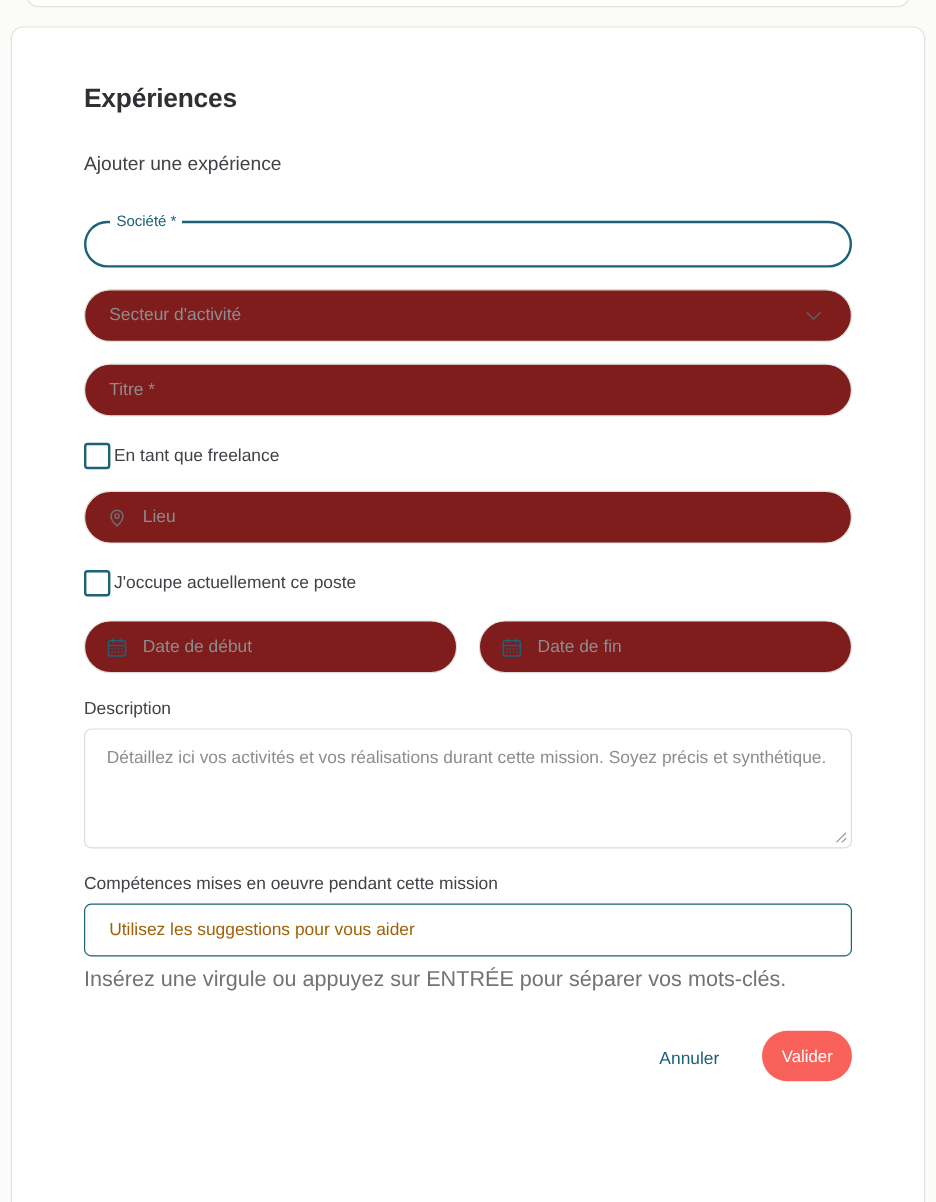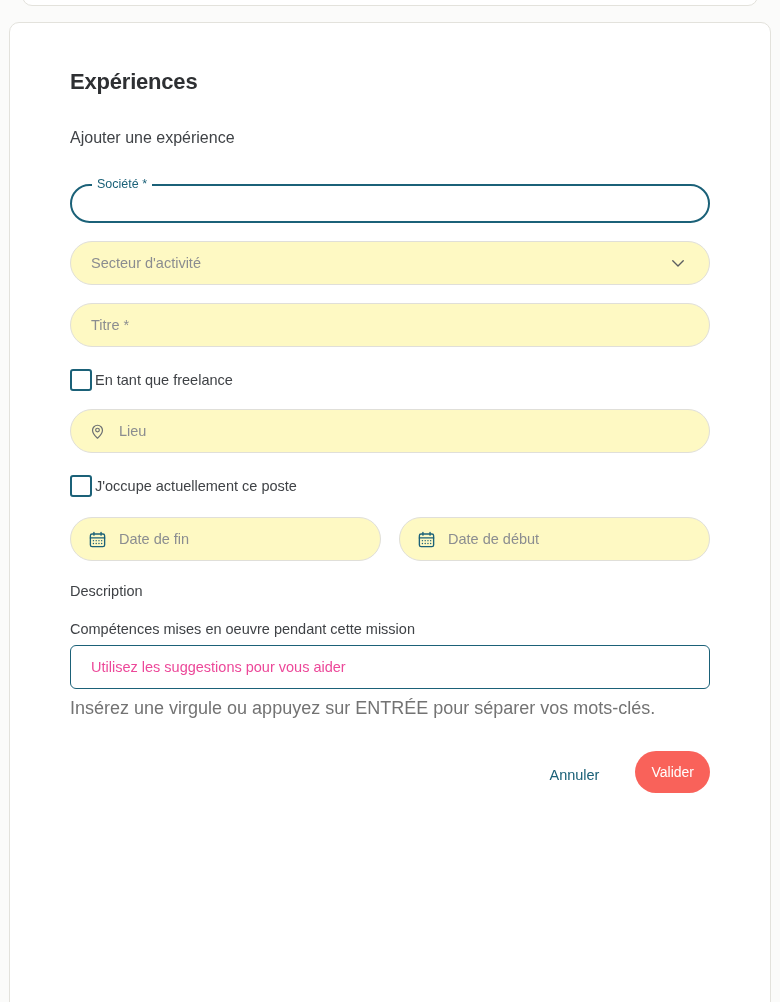--- a/index.html
+++ b/index.html
@@ -49,21 +49,21 @@
   .form { margin: 0 30px; padding-top: 10px; }
 
   .field-wrap { position: relative; margin-top: 18px; }
 
   
   .pill {
     position: relative;
     height: 44px;
     border: 1px solid #e0dfd9;
     border-radius: 24px;
-    background: #fef9c3;
+    background: #7f1d1d;
     display: flex;
     align-items: center;
     padding: 0 20px;
   }
   .pill .ph {
     font-size: 14.5px;
     color: #8b8d90;
   }
   .pill.with-icon { padding-left: 16px; }
   .pill .lead-icon {
@@ -160,21 +160,21 @@
   }
 
   .tag-input {
     height: 44px;
     border: 1.6px solid #1b6178;
     border-radius: 6px;
     background: #fff;
     display: flex; align-items: center;
     padding: 0 20px;
   }
-  .tag-input .ph { font-size: 14.5px; color: #ec4899; }
+  .tag-input .ph { font-size: 14.5px; color: #a16207; }
 
   .helper {
     margin-top: 9px;
     font-size: 18px;
     color: #737373;
   }
 
   .actions {
     display: flex;
     align-items: flex-end;
@@ -274,44 +274,53 @@
               <line x1="6.8" y1="13.5" x2="6.9" y2="13.5"></line>
               <line x1="10.3" y1="13.5" x2="10.4" y2="13.5"></line>
               <line x1="13.8" y1="13.5" x2="13.9" y2="13.5"></line>
               <line x1="17.2" y1="13.5" x2="17.3" y2="13.5"></line>
               <line x1="6.8" y1="17" x2="6.9" y2="17"></line>
               <line x1="10.3" y1="17" x2="10.4" y2="17"></line>
               <line x1="13.8" y1="17" x2="13.9" y2="17"></line>
               <line x1="17.2" y1="17" x2="17.3" y2="17"></line>
             </svg>
           </span>
-          <span class="ph">Date de fin</span>
+          <span class="ph">Date de début</span>
         </div>
         <div class="pill with-icon">
           <span class="lead-icon">
             <svg width="19" height="19" viewBox="0 0 24 24" fill="none" stroke="#1b6178" stroke-width="1.7" stroke-linecap="round" stroke-linejoin="round">
               <rect x="3" y="5" width="18" height="16" rx="2.2"></rect>
               <line x1="3" y1="10" x2="21" y2="10"></line>
               <line x1="7.5" y1="3" x2="7.5" y2="6.5"></line>
               <line x1="16.5" y1="3" x2="16.5" y2="6.5"></line>
               <line x1="6.8" y1="13.5" x2="6.9" y2="13.5"></line>
               <line x1="10.3" y1="13.5" x2="10.4" y2="13.5"></line>
               <line x1="13.8" y1="13.5" x2="13.9" y2="13.5"></line>
               <line x1="17.2" y1="13.5" x2="17.3" y2="13.5"></line>
               <line x1="6.8" y1="17" x2="6.9" y2="17"></line>
               <line x1="10.3" y1="17" x2="10.4" y2="17"></line>
               <line x1="13.8" y1="17" x2="13.9" y2="17"></line>
               <line x1="17.2" y1="17" x2="17.3" y2="17"></line>
             </svg>
           </span>
-          <span class="ph">Date de début</span>
+          <span class="ph">Date de fin</span>
         </div>
       </div>
 
       <div class="section-label">Description</div>
+      <div class="textarea-box">
+        <div class="ph">Détaillez ici vos activités et vos réalisations durant cette mission. Soyez précis et synthétique.</div>
+        <span class="resize-handle">
+          <svg width="13" height="13" viewBox="0 0 13 13">
+            <line x1="12" y1="4" x2="4" y2="12" stroke="#9a9c9e" stroke-width="1.1"></line>
+            <line x1="12" y1="8.5" x2="8.5" y2="12" stroke="#9a9c9e" stroke-width="1.1"></line>
+          </svg>
+        </span>
+      </div>
 
       <div class="section-label">Compétences mises en oeuvre pendant cette mission</div>
       <div class="tag-input">
         <span class="ph">Utilisez les suggestions pour vous aider</span>
       </div>
       <div class="helper">Insérez une virgule ou appuyez sur ENTRÉE pour séparer vos mots-clés.</div>
 
       <div class="actions">
         <button class="btn-text">Annuler</button>
         <button class="btn-primary">Valider</button>

